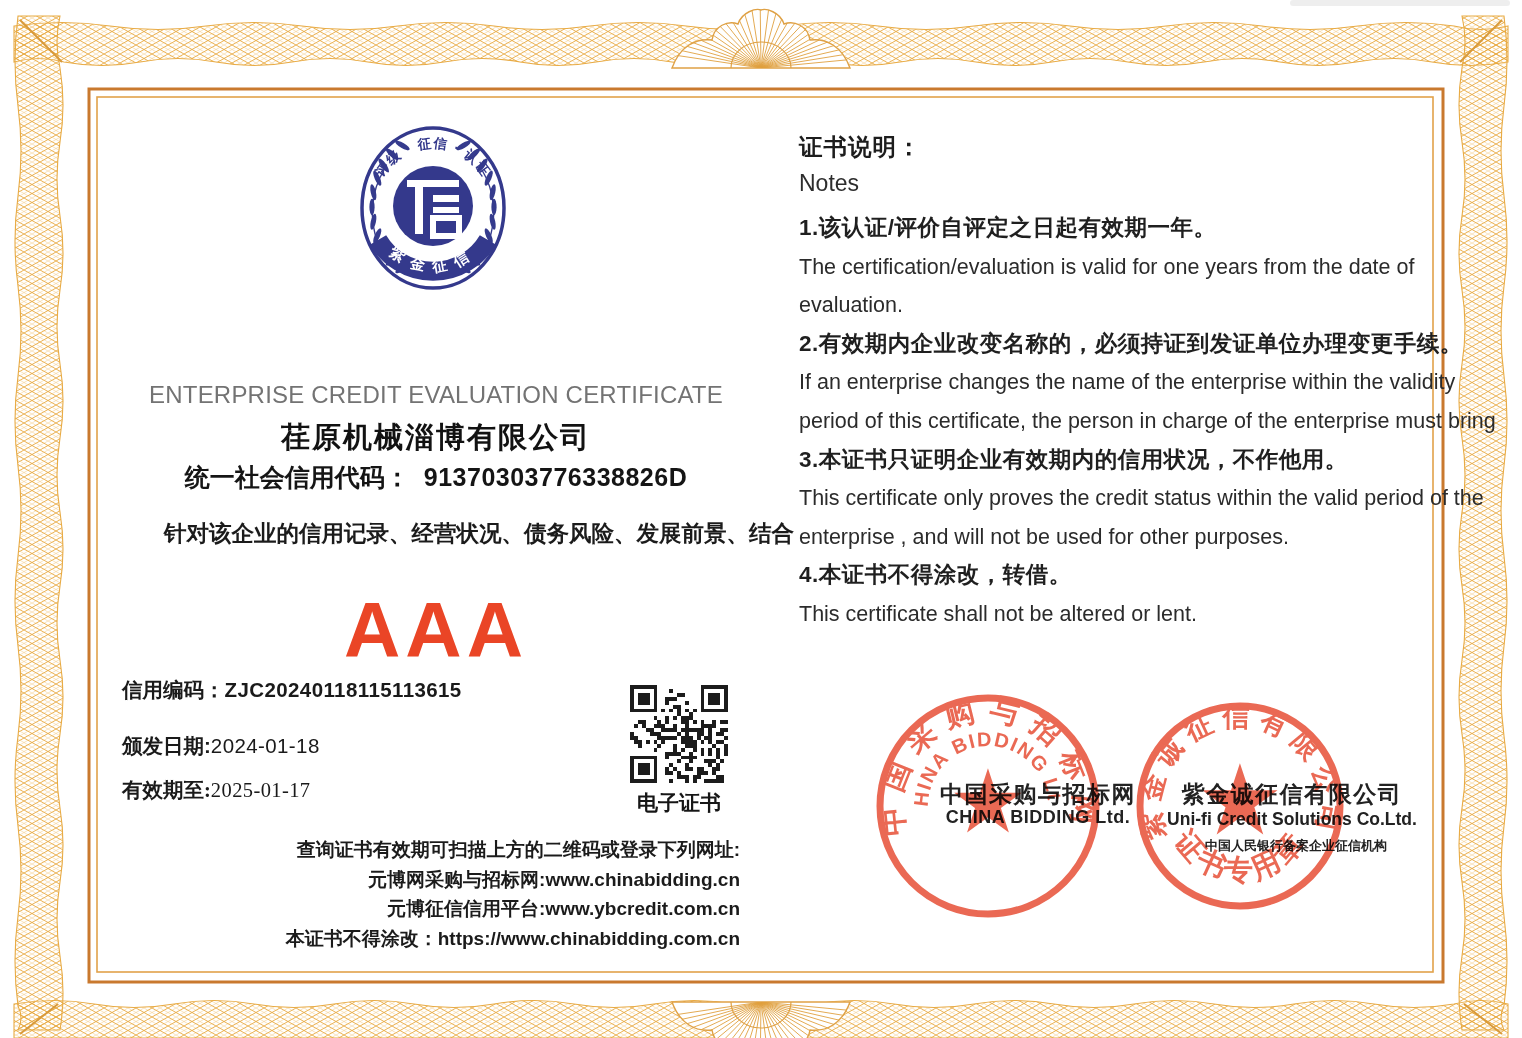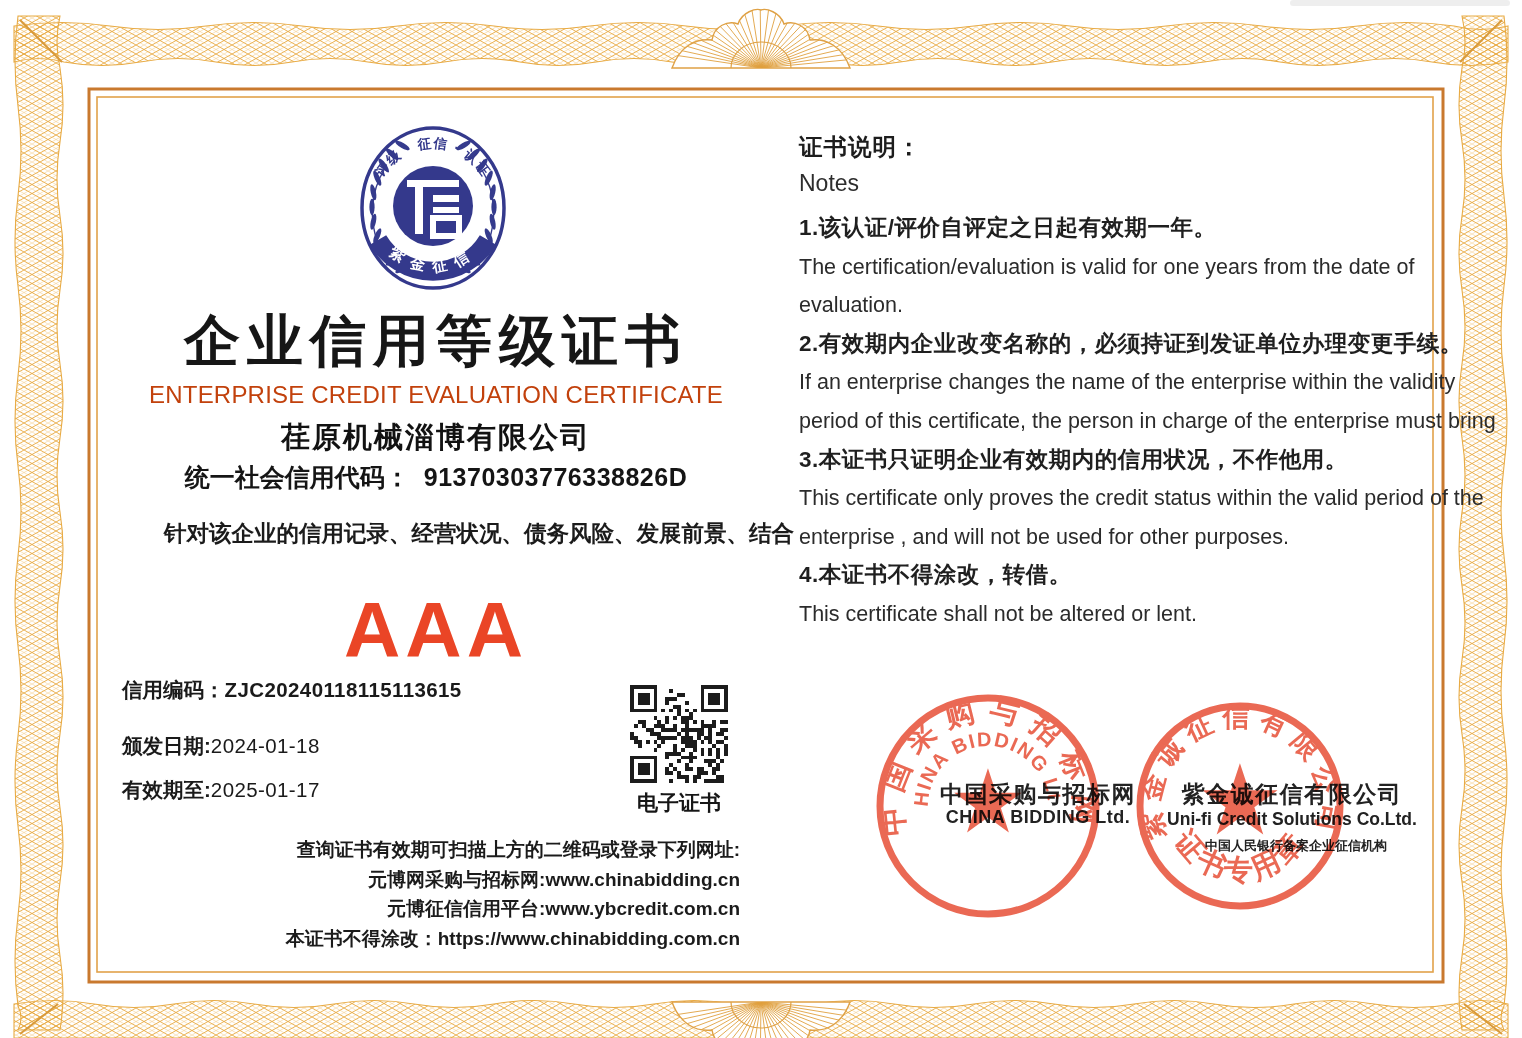--- a/index.html
+++ b/index.html
@@ -5,21 +5,21 @@
 <style>
   html,body{margin:0;padding:0;background:#ffffff;}
   .page{position:relative;width:1522px;height:1038px;background:#fff;overflow:hidden;
         font-family:"Liberation Sans","DejaVu Sans",sans-serif;color:#1c1c1c;}
   .abs{position:absolute;}
   .ctr{text-align:center;}
   .nowrap{white-space:nowrap;}
   
   .title-cn{left:96px;top:308px;width:680px;font-family:"Liberation Serif","DejaVu Serif",serif;
             font-weight:700;font-size:56px;line-height:66px;letter-spacing:7px;color:#161616;}
-  .title-en{left:96px;top:381px;width:680px;font-size:24px;line-height:28px;font-weight:400;color:#c2410c;letter-spacing:0.2px;}
+  .title-en{left:96px;top:381px;width:680px;font-size:24px;line-height:28px;font-weight:400;color:#737373;letter-spacing:0.2px;}
   .company{left:96px;top:418px;width:680px;font-size:29px;font-weight:700;letter-spacing:2px;color:#121212;}
   .codeline{left:96px;top:461px;width:680px;font-size:25px;font-weight:700;color:#151515;}
   .codeline .val{margin-left:14px;letter-spacing:0.5px;}
   .para{left:118px;top:512px;width:640px;font-size:22.5px;line-height:43px;font-weight:700;color:#1b1b1b;}
   .para .l1{text-indent:46px;}
   .rating{left:96px;top:589px;width:680px;font-size:78px;line-height:82px;font-weight:600;letter-spacing:5px;}
   .meta{left:122px;font-size:20.5px;color:#1a1a1a;}
   .meta .lab{font-weight:700;}
   .meta .val{font-weight:500;letter-spacing:0.4px;}
   .meta.m1 .val{font-weight:bold;}
@@ -191,40 +191,39 @@
       <rect x="28" y="21" width="26" height="7"></rect>
       <rect x="28" y="33" width="26" height="6"></rect>
       <rect x="28" y="44" width="26" height="18" fill="none" stroke="#ffffff" stroke-width="6"></rect>
     </g>
     <path d="M 30,118 A 64,64 0 0 0 140,118" fill="none" stroke="#34398c" stroke-width="19"></path>
     <text font-size="15" font-weight="700" fill="#ffffff" letter-spacing="9">
       <textPath href="#logoBanner" startOffset="50%" text-anchor="middle">紫金征信</textPath>
     </text>
   </svg>
 
-  <div class="abs ctr nowrap title-cn">企业信用等级证书</div>
   <div class="abs ctr nowrap title-en">ENTERPRISE CREDIT EVALUATION CERTIFICATE</div>
   <div class="abs ctr nowrap company">荏原机械淄博有限公司</div>
   <div class="abs ctr nowrap codeline">
     <span class="lab">统一社会信用代码：</span><span class="val">91370303776338826D</span>
   </div>
 
   <div class="abs para">
     <div class="l1 nowrap">针对该企业的信用记录、经营状况、债务风险、发展前景、结合</div>
   </div>
 
   <div class="abs ctr rating" id="rating" style="color: rgb(234, 69, 38);">AAA</div>
 
   <div class="abs nowrap meta m1" style="top:676px;">
     <span class="lab">信用编码：</span><span class="val">ZJC20240118115113615</span>
   </div>
   <div class="abs nowrap meta" style="top:732px;">
     <span class="lab">颁发日期:</span><span class="val">2024-01-18</span>
   </div>
-  <div class="abs nowrap meta" style="top:776px;">
+  <div class="abs nowrap meta" style="top:776px;font-family:Liberation Serif, serif;">
     <span class="lab">有效期至:</span><span class="val">2025-01-17</span>
   </div>
 
   <svg id="qr" class="abs" style="left:630px;top:685px;" width="98" height="98" viewBox="0 0 25 25" shape-rendering="crispEdges">
       <rect x="0" y="0" width="1" height="1" fill="#1c1c1c"></rect>
       <rect x="0" y="1" width="1" height="1" fill="#1c1c1c"></rect>
       <rect x="0" y="2" width="1" height="1" fill="#1c1c1c"></rect>
       <rect x="0" y="3" width="1" height="1" fill="#1c1c1c"></rect>
       <rect x="0" y="4" width="1" height="1" fill="#1c1c1c"></rect>
       <rect x="0" y="5" width="1" height="1" fill="#1c1c1c"></rect>

